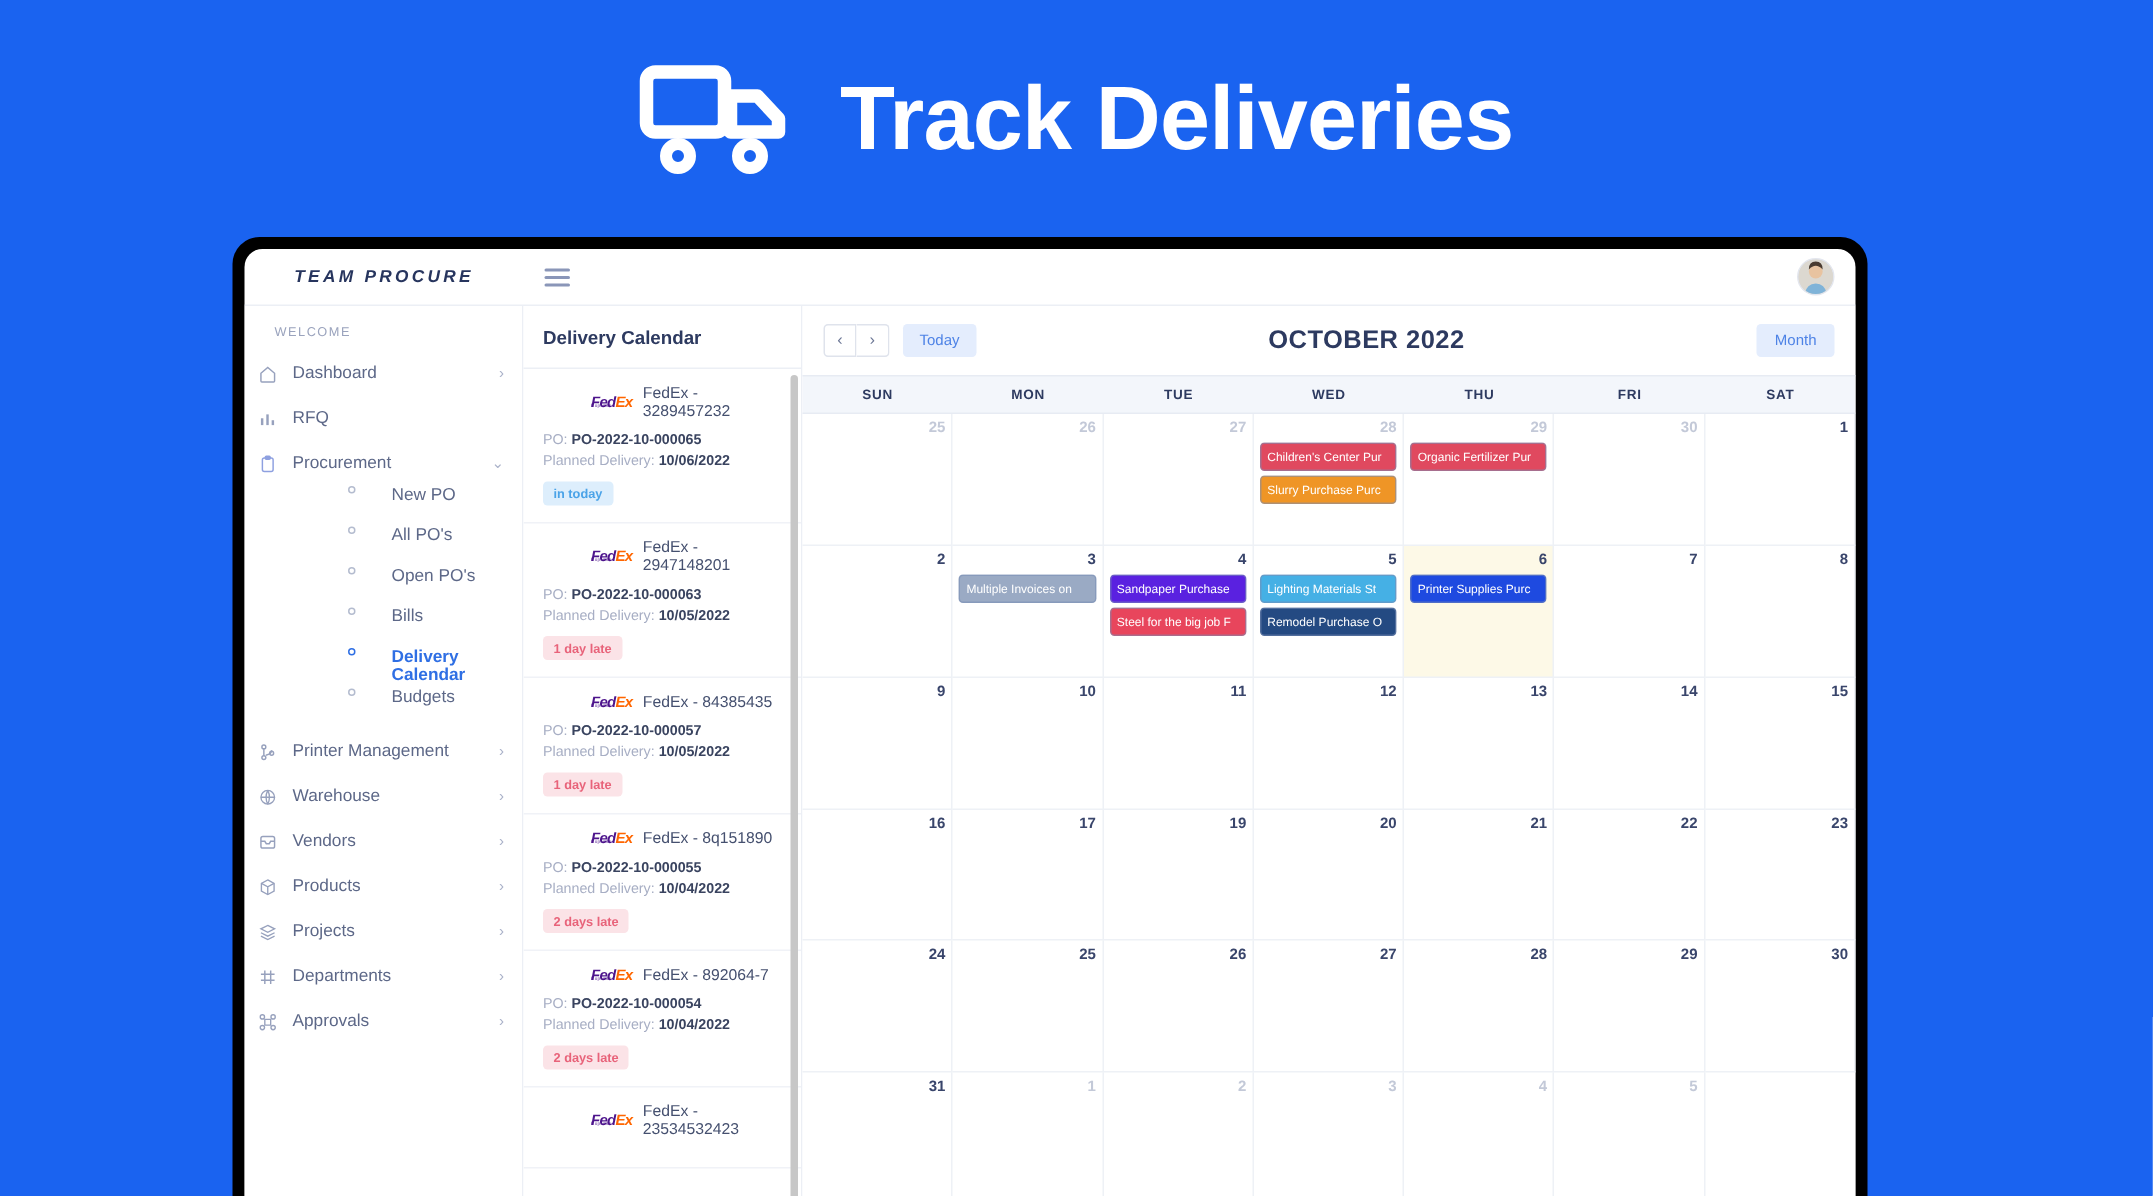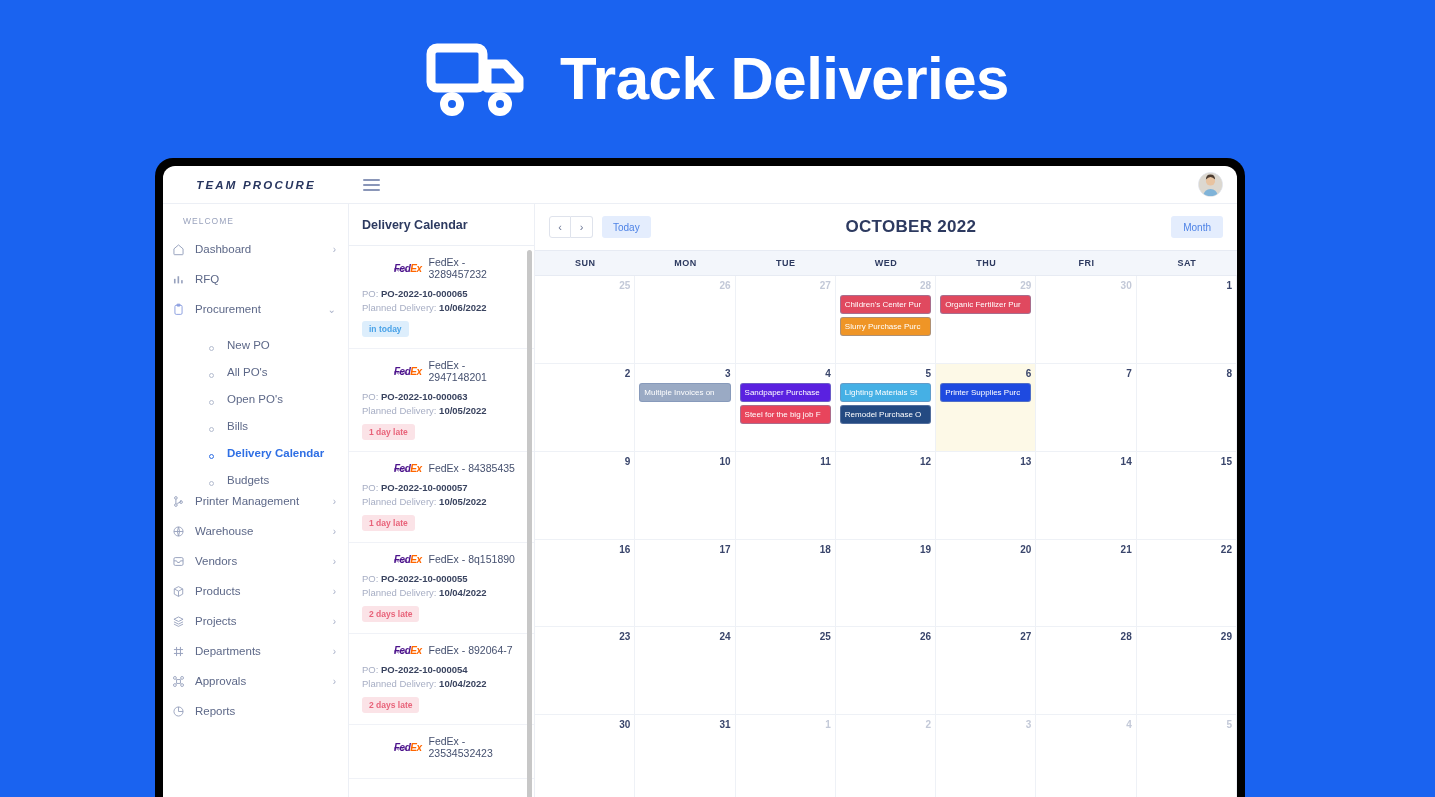--- a/index.html
+++ b/index.html
@@ -105,23 +105,23 @@
     cursor: pointer;
   }
   .nav-item .ic {
     width: 14px; height: 14px; margin-right: 10px;
     flex: none; display: flex; align-items: center; justify-content: center;
   }
   .nav-item .lbl { flex: 1; }
   .nav-item .chev { color: #aab2c9; font-size: 10px; }
   .nav-item.open .lbl { color: #5d6888; }
   .sub-item {
-    display: flex; align-items: flex-end;
-    height: 27px; padding-left: 46px;
-    color: #5d6888; font-size: 11.5px; cursor: pointer;
+    display: flex; align-items: flex-start;
+    height: 27px; padding-left: 69px;
+    color: #5d6888; font-size: 11.5px; cursor: pointer; gap: 11px;
   }
   .sub-item .dot {
     width: 5px; height: 5px; border-radius: 50%;
     border: 1px solid #b4bccf; margin-right: 13px; flex: none;
   }
   .sub-item.active { color: #2f6fe4; font-weight: bold; }
   .sub-item.active .dot { border-color: #2f6fe4; }
 
   
   .listpanel {
@@ -399,29 +399,20 @@
                 <svg width="13" height="13" viewBox="0 0 20 20" fill="none" stroke="#97a1bd" stroke-width="1.4">
                   <path d="M7 7h6v6H7z"></path>
                   <circle cx="4.5" cy="4.5" r="2.2"></circle>
                   <circle cx="15.5" cy="4.5" r="2.2"></circle>
                   <circle cx="4.5" cy="15.5" r="2.2"></circle>
                   <circle cx="15.5" cy="15.5" r="2.2"></circle>
                 </svg>
               </span>
               <span class="lbl">Approvals</span>
               <span class="chev">›</span>
-            </div>
-            <div class="nav-item">
-              <span class="ic">
-                <svg width="13" height="13" viewBox="0 0 20 20" fill="none" stroke="#97a1bd" stroke-width="1.4">
-                  <circle cx="10" cy="10" r="7"></circle>
-                  <path d="M10 3v7h7"></path>
-                </svg>
-              </span>
-              <span class="lbl">Reports</span>
             </div>
           </div>
       </div>
 
       <div class="listpanel">
         <div class="listhead">Delivery Calendar</div>
         <div class="listscroll">
           <div id="cards-container">
               <div class="dcard"><div class="dcard-top">
                   <span class="fedex"><span class="fx1">Fed</span><span class="fx2">Ex</span><span class="fx3">Express</span></span>
@@ -546,23 +537,20 @@
             <div class="cell">
               <div class="daynum">15</div>
             </div>
             <div class="cell">
               <div class="daynum">16</div>
             </div>
             <div class="cell">
               <div class="daynum">17</div>
             </div>
             <div class="cell">
-              <div class="daynum">18</div>
-            </div>
-            <div class="cell">
               <div class="daynum">19</div>
             </div>
             <div class="cell">
               <div class="daynum">20</div>
             </div>
             <div class="cell">
               <div class="daynum">21</div>
             </div>
             <div class="cell">
               <div class="daynum">22</div>

